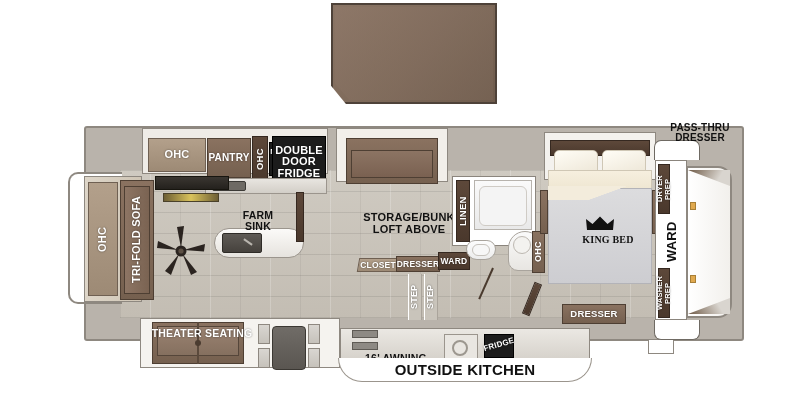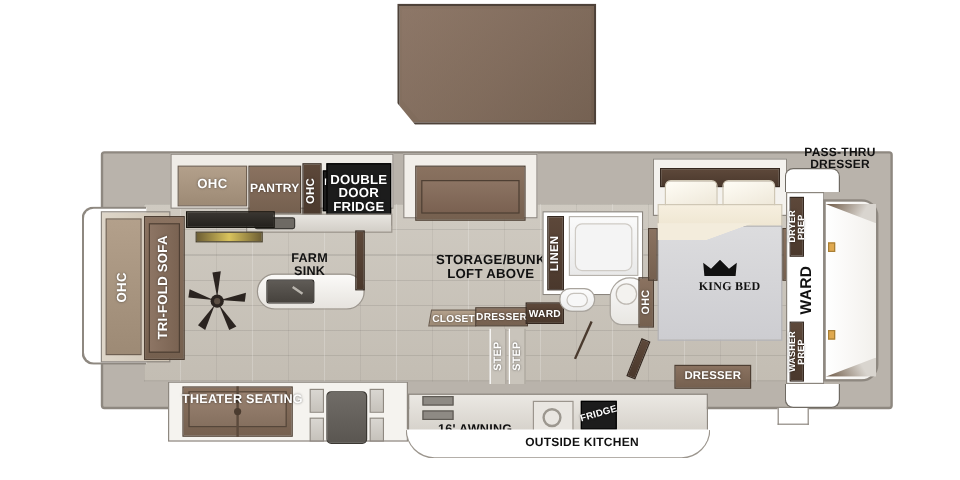--- a/index.html
+++ b/index.html
@@ -235,17 +235,17 @@
   <div class="abs" style="left:352px;top:342px;width:26px;height:8px;background:#8e8a84;border:1px solid #5f5b55;"></div>
   <div class="lbl lbl-k" style="left:356px;top:352px;width:80px;height:14px;font-size:10.5px;">16' AWNING</div>
 
   <div class="abs" style="left:444px;top:334px;width:34px;height:26px;background:#e9e6e1;border:1px solid #9b958d;"></div>
   <div class="abs" style="left:452px;top:340px;width:16px;height:16px;border:2px solid #9c978f;border-radius:50%;"></div>
 
   <div class="abs dark-box" style="left:484px;top:334px;width:30px;height:24px;"></div>
   <div class="lbl lbl-w" style="left:483px;top:338px;width:32px;height:14px;font-size:8px;transform:rotate(-16deg);">FRIDGE</div>
 
   <div class="abs" style="left:338px;top:358px;width:254px;height:24px;background:#ffffff;border:1.5px solid #9b958d;border-top:none;border-radius:0 0 60px 60px;"></div>
-  <div class="lbl lbl-k" style="left:358px;top:362px;width:254px;height:16px;font-size:10px;">OUTSIDE KITCHEN</div>
+  <div class="lbl lbl-k" style="left:338px;top:362px;width:254px;height:16px;font-size:15px;">OUTSIDE KITCHEN</div>
 
   <div class="abs" style="left:648px;top:340px;width:26px;height:14px;border:1.5px solid #8e8880;border-top:none;background:#fff;"></div>
 
 </div>
 
 </body></html>

